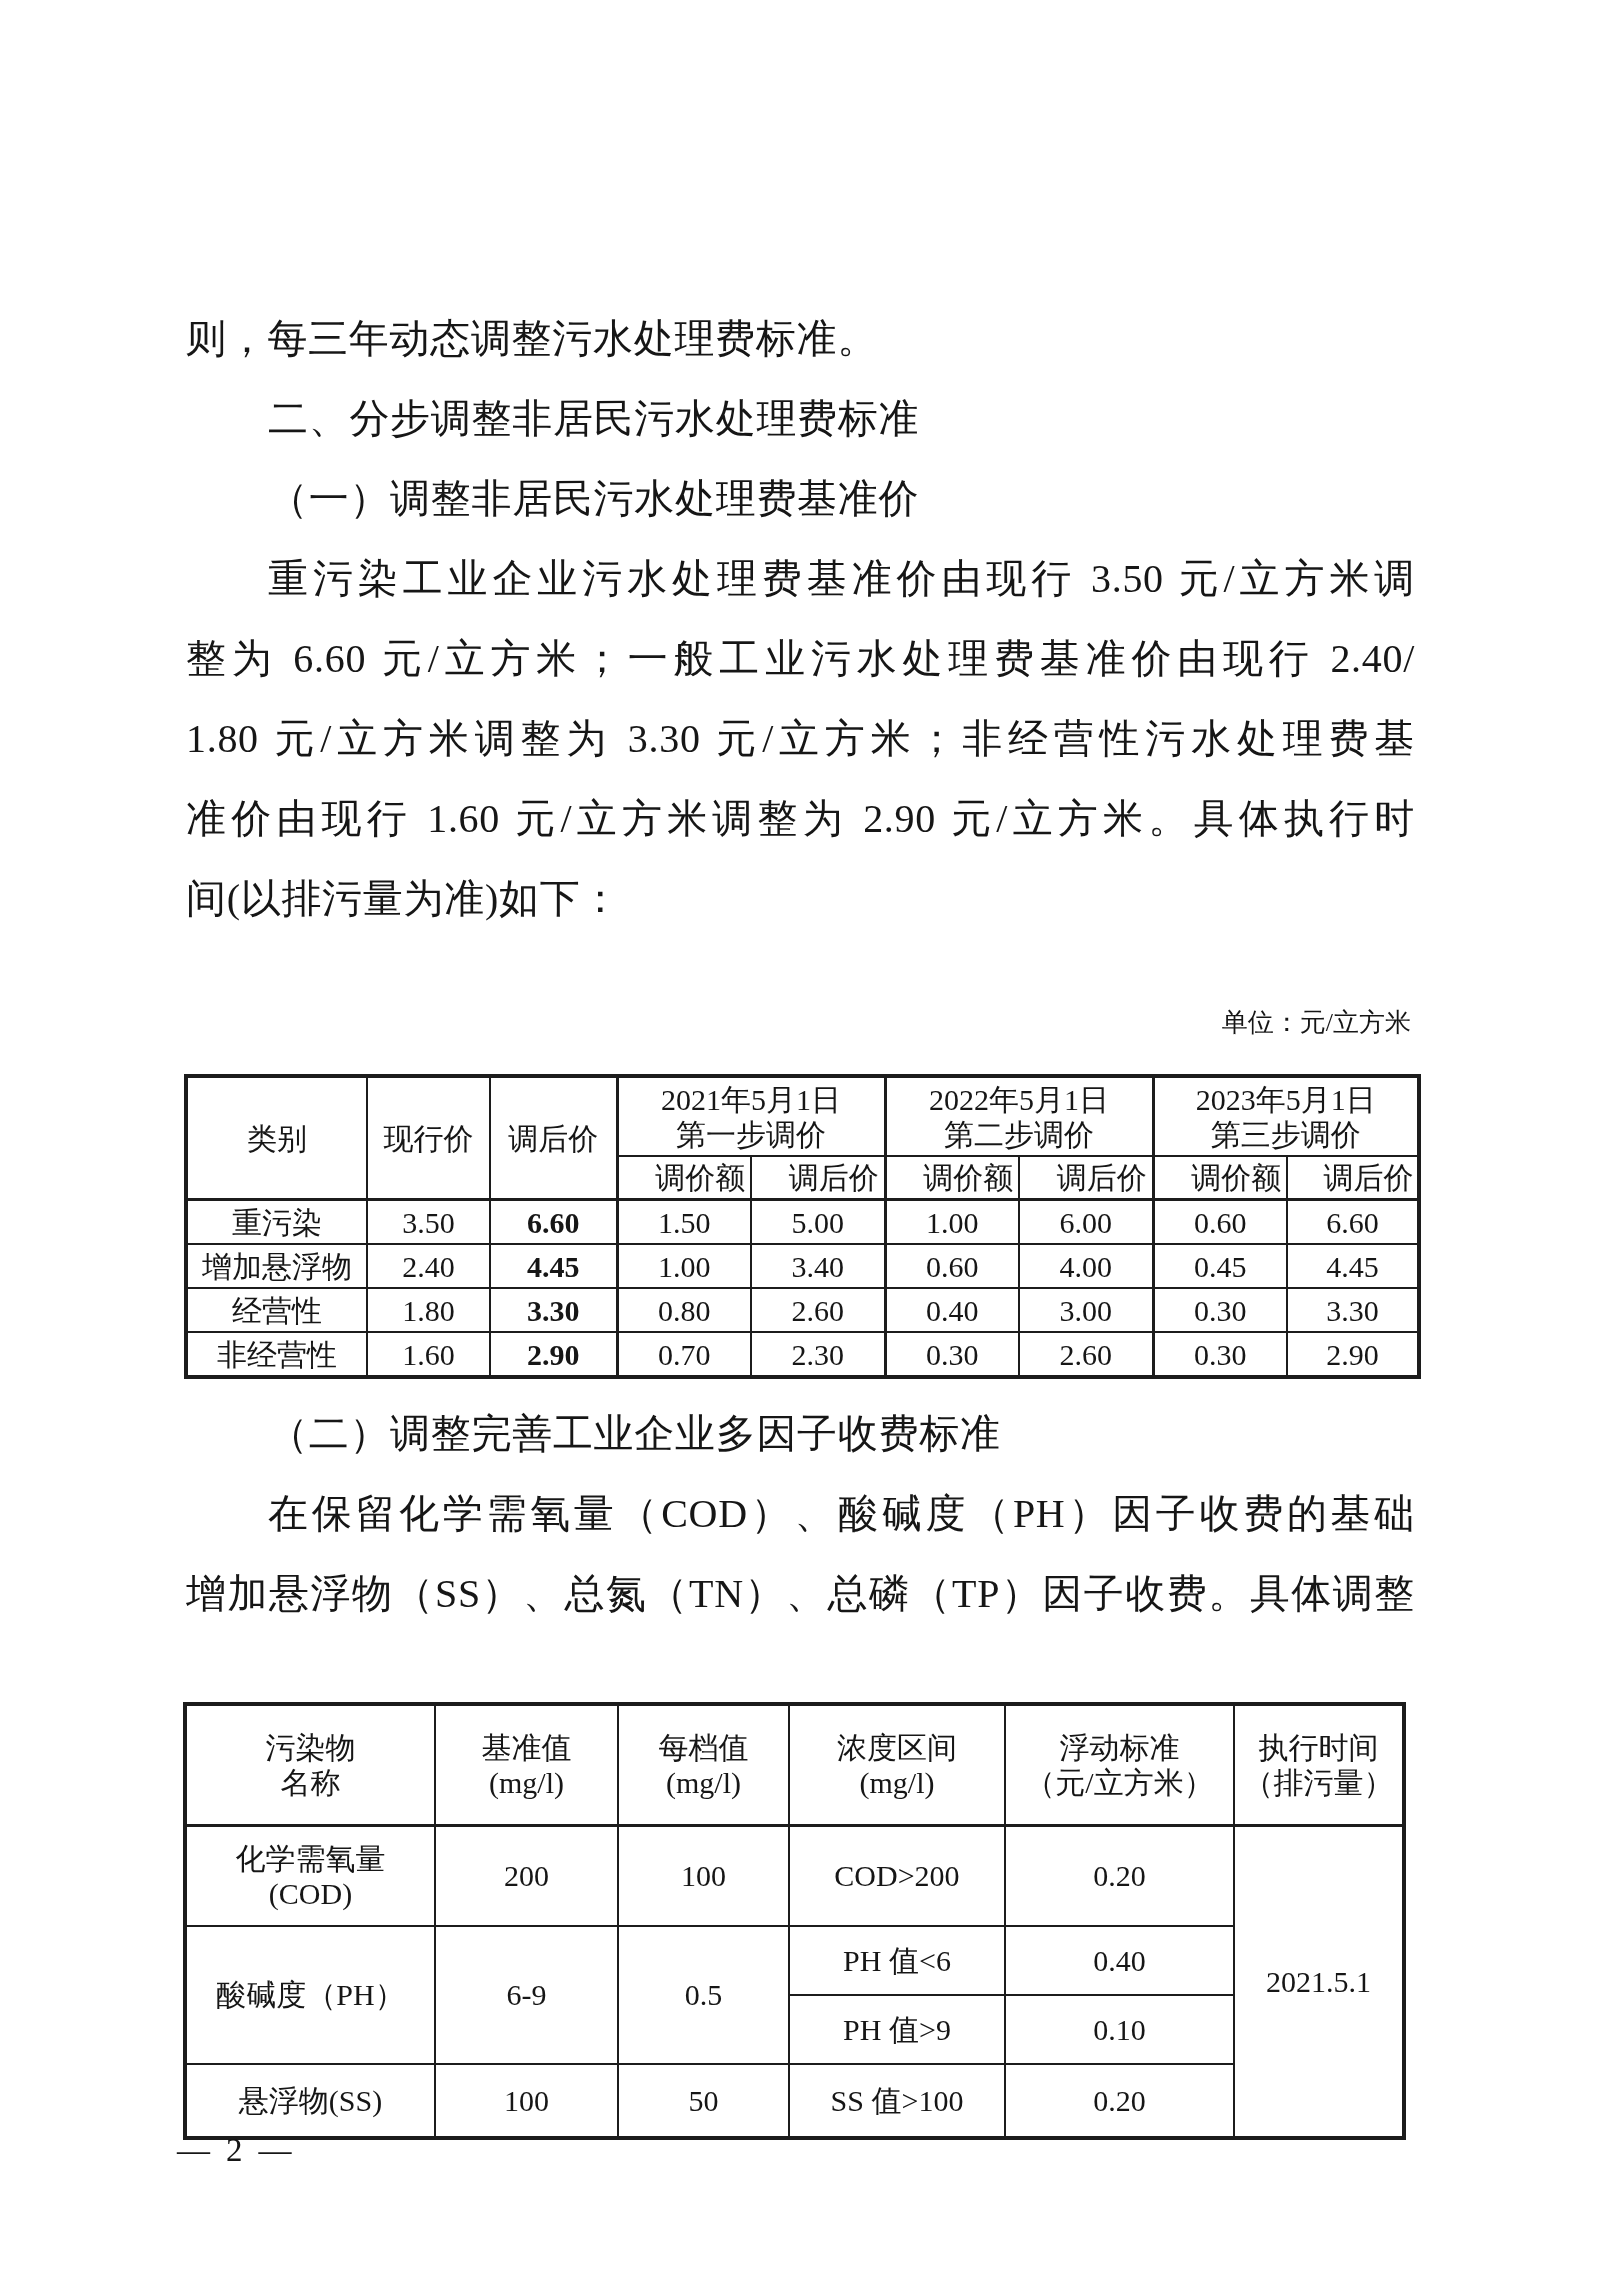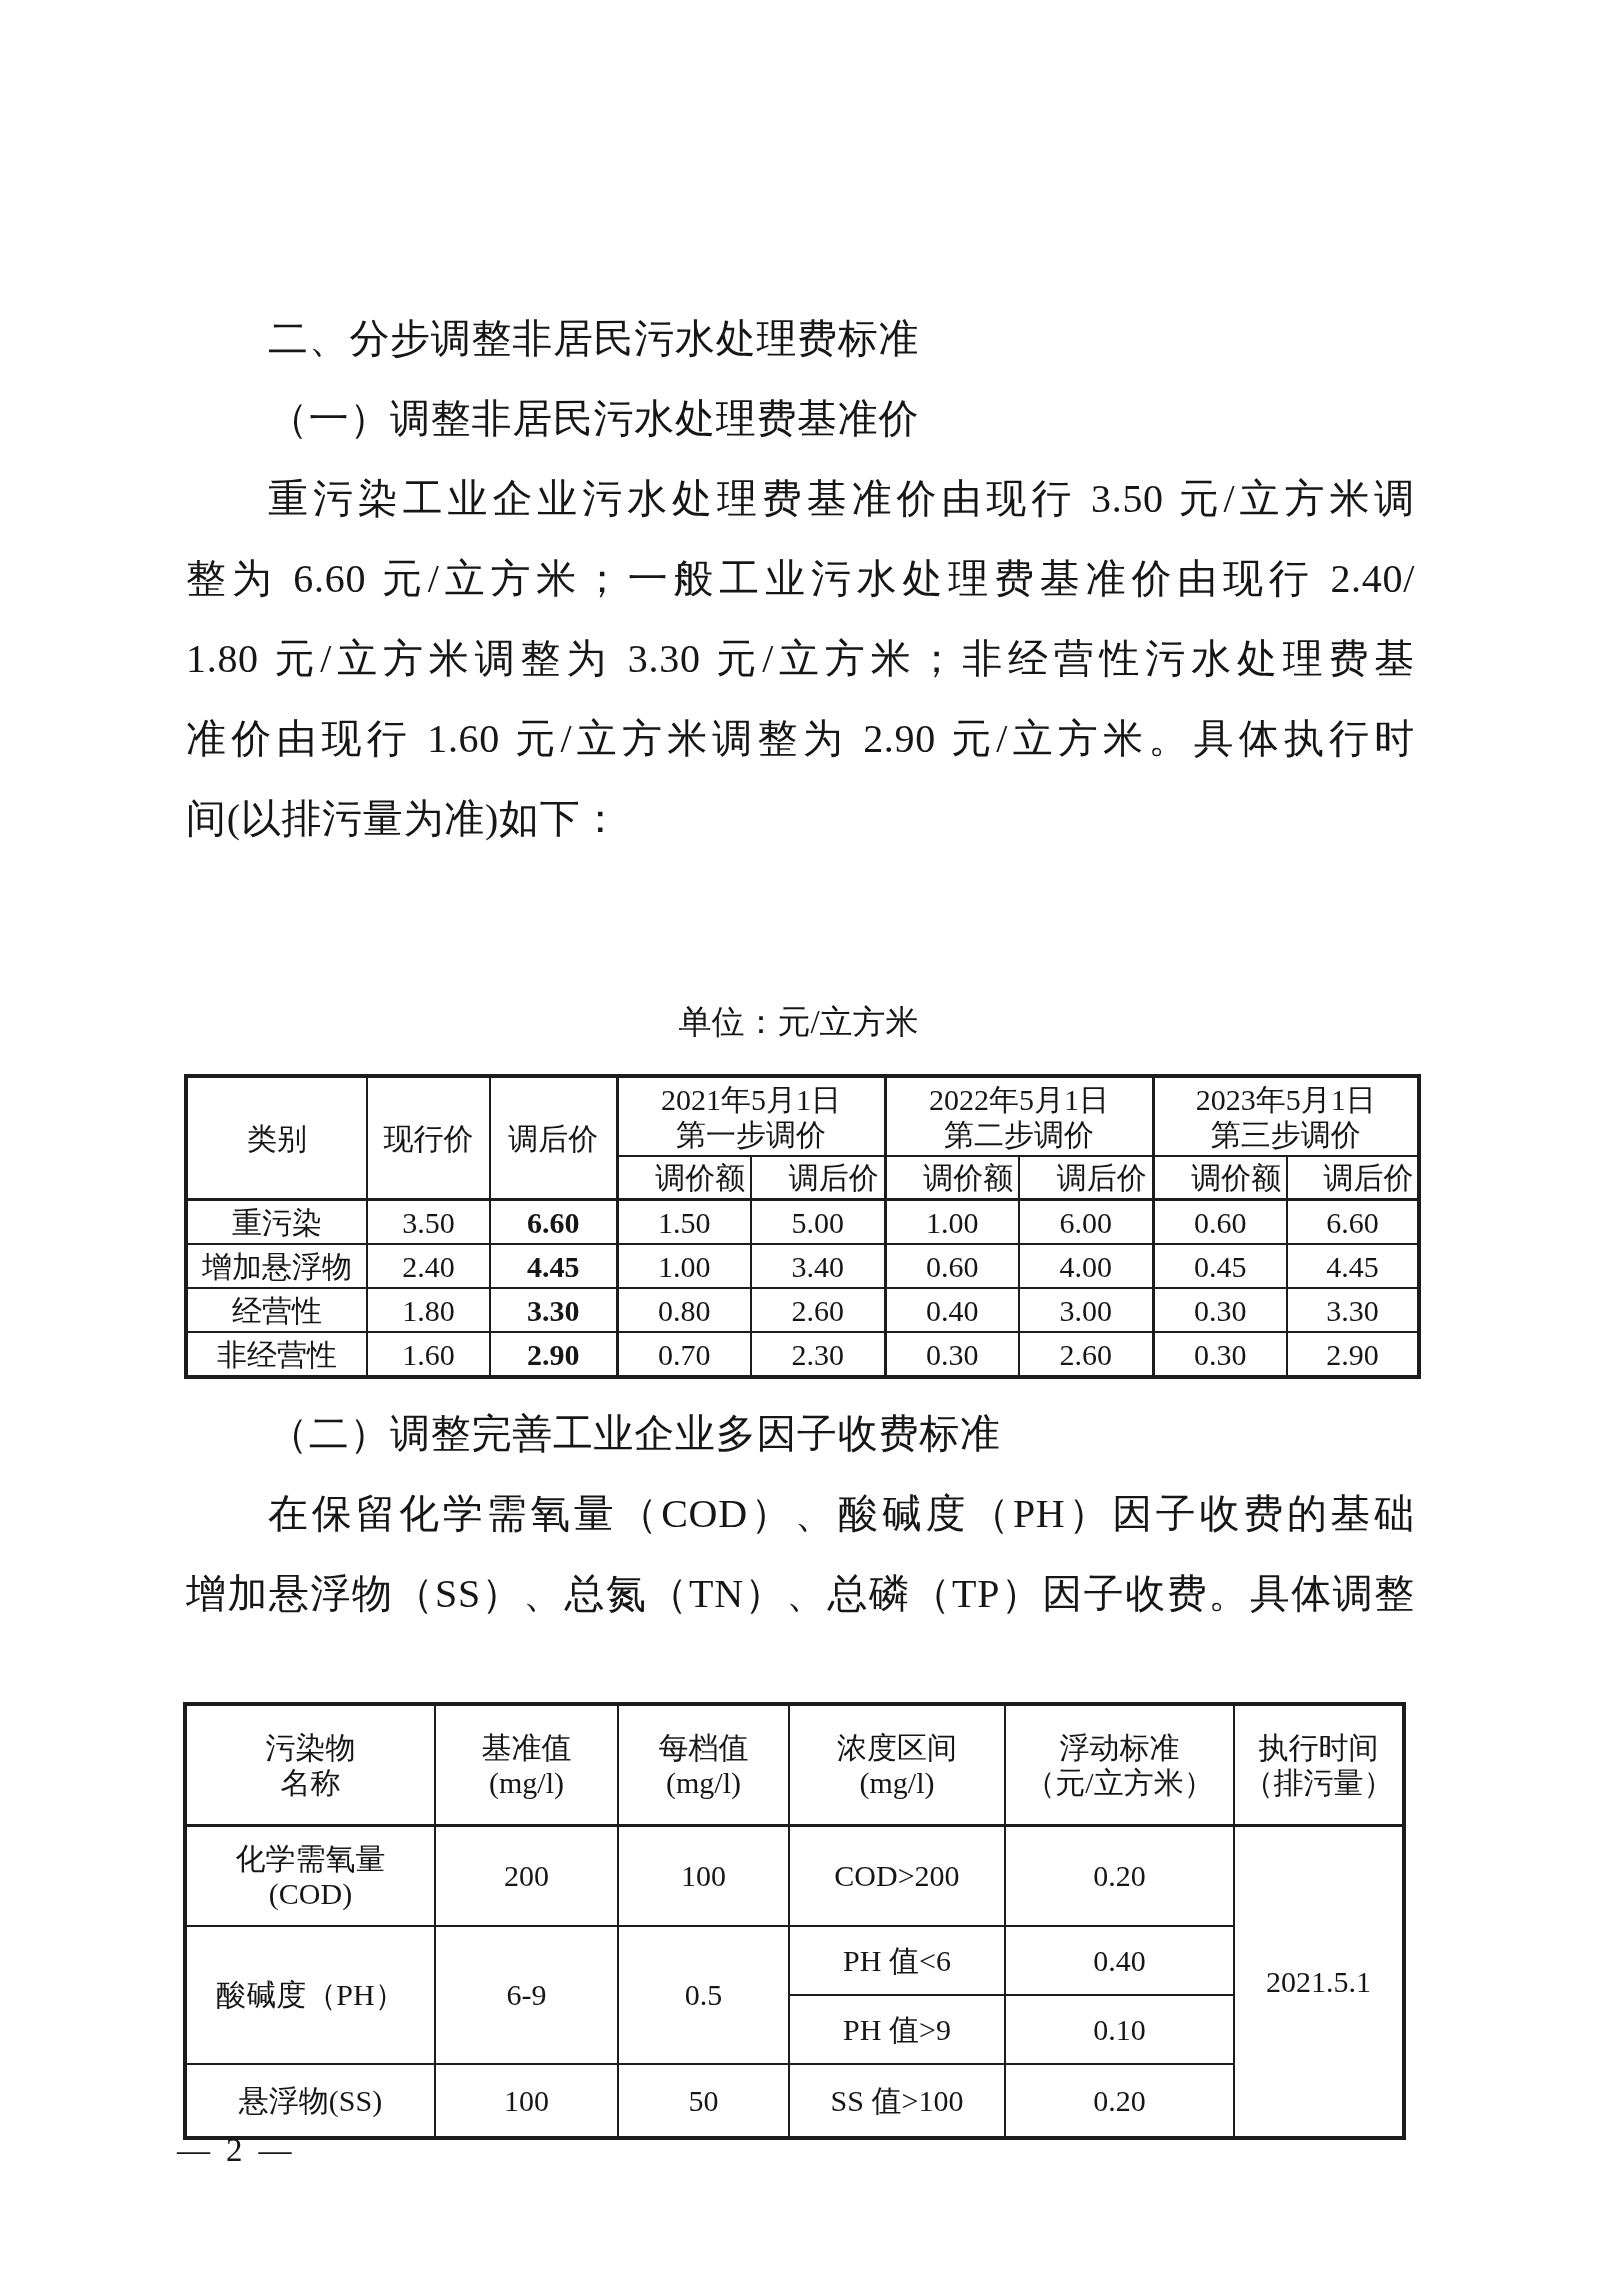--- a/index.html
+++ b/index.html
@@ -17,22 +17,22 @@
     line-height:80px;
     height:80px;
     overflow:hidden;
     white-space:normal;
     letter-spacing:0.7px;
   }
   .indent { text-indent:82px; }
   .fill { text-align:justify; text-align-last:justify; }
   .unit-note {
     position:absolute; left:186px; top:1002px; width:1225px;
-    font-size:33px; line-height:41px; height:41px;
-    text-align:center; padding-right:3.9px;
+    font-size:26px; line-height:41px; height:41px;
+    text-align:right; padding-right:3.9px;
   }
   table { border-collapse:collapse; table-layout:fixed; position:absolute; background:#fff; }
   td { border:2px solid #1c1c1c; text-align:center; vertical-align:middle; padding:0; overflow:hidden; }
   .t1 { left:184px; top:1074px; width:1233px; border:4.6px solid #1c1c1c; }
   .t1 td { font-size:30px; line-height:37px;margin-top:7px; }
   .t1 .h1 td { height:77px; }
   .t1 .h2 td { height:41px;padding-left:32px; }
   .t1 .dr td { height:42px; }
   .t1 .first-data td { border-top:3.9px solid #1c1c1c; }
   .gl { border-left:3.9px solid #1c1c1c !important; }
@@ -50,20 +50,21 @@
     position:absolute; left:177px; top:2132px;
     font-size:33px; letter-spacing:3.9px;
   }
 </style>
 </head>
 <body>
 
 <div class="page">
 
   <div class="text-block" style="top:299px;">
+    <div class="line">则，每三年动态调整污水处理费标准。</div>
     <div class="line indent">二、分步调整非居民污水处理费标准</div>
     <div class="line indent">（一）调整非居民污水处理费基准价</div>
     <div class="line indent fill">重污染工业企业污水处理费基准价由现行 3.50 元/立方米调</div>
     <div class="line fill">整为 6.60 元/立方米；一般工业污水处理费基准价由现行 2.40/</div>
     <div class="line fill">1.80 元/立方米调整为 3.30 元/立方米；非经营性污水处理费基</div>
     <div class="line fill">准价由现行 1.60 元/立方米调整为 2.90 元/立方米。具体执行时</div>
     <div class="line">间(以排污量为准)如下：</div>
   </div>
 
   <div class="unit-note">单位：元/立方米</div>

